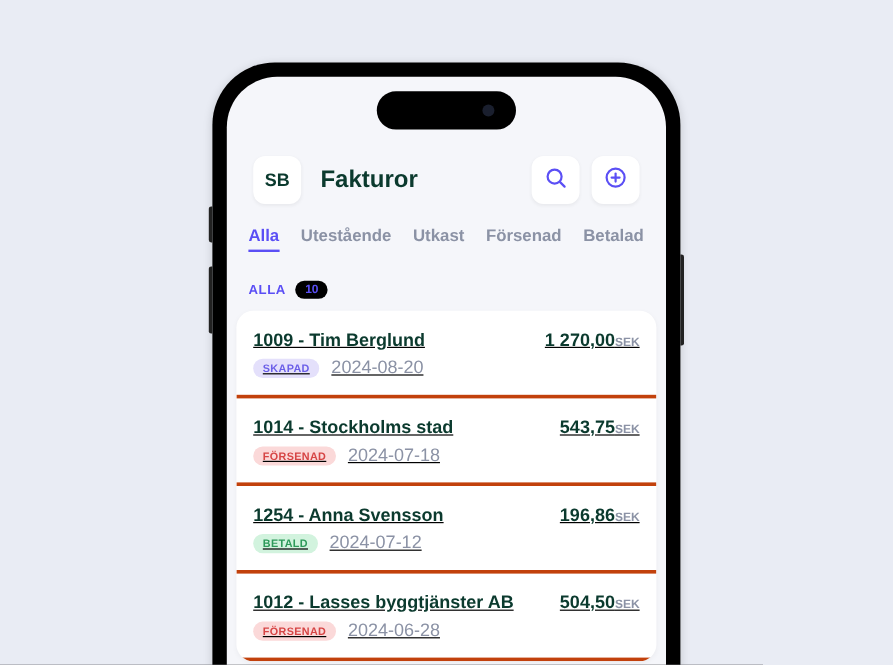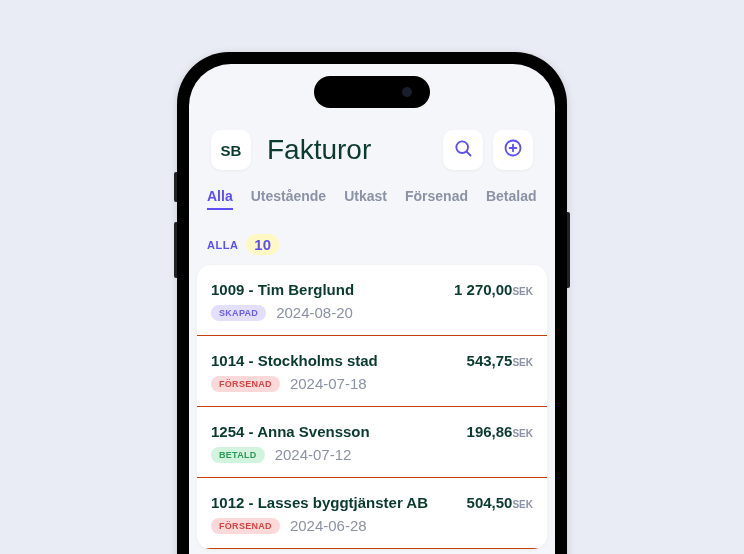--- a/index.html
+++ b/index.html
@@ -88,22 +88,22 @@
       display: flex;
       align-items: center;
       justify-content: center;
       font-weight: 700;
       font-size: 15px;
       color: #0b3a2e;
       box-shadow: 0 1px 3px rgba(0,0,0,0.05);
     }
     .page-title {
       flex: 1;
-      font-size: 28px;
-      font-weight: 400;
+      font-size: 20px;
+      font-weight: 700;
       color: #0b3a2e;
       padding-left: 6px;
     }
     .icon-btn {
       width: 40px; height: 40px;
       background: #fff;
       border-radius: 10px;
       display: flex;
       align-items: center;
       justify-content: center;
@@ -133,37 +133,38 @@
       gap: 8px;
       padding: 10px 18px 10px;
     }
     .section-label {
       font-size: 11px;
       font-weight: 700;
       letter-spacing: 0.5px;
       color: #5b4ff5;
     }
     .count-badge {
-      background: #fef9c3;
+      background: #000000;
       color: #5b4ff5;
-      font-size: 15px;
+      font-size: 10px;
       font-weight: 700;
       padding: 2px 8px;
       border-radius: 10px;
     }
     .list {
       background: #fff;
       margin: 0 8px;
       border-radius: 14px;
       box-shadow: 0 1px 4px rgba(0,0,0,0.04);
       overflow: hidden;
     }
     .list-item {
       padding: 16px 14px 14px;
-      border-bottom: 1px solid #c2410c;
+      border-bottom: 3px solid #c2410c;
+      text-decoration: underline;
     }
     .item-row1 {
       display: flex;
       justify-content: space-between;
       align-items: baseline;
       gap: 8px;
     }
     .item-title {
       font-size: 15px;
       font-weight: 700;

